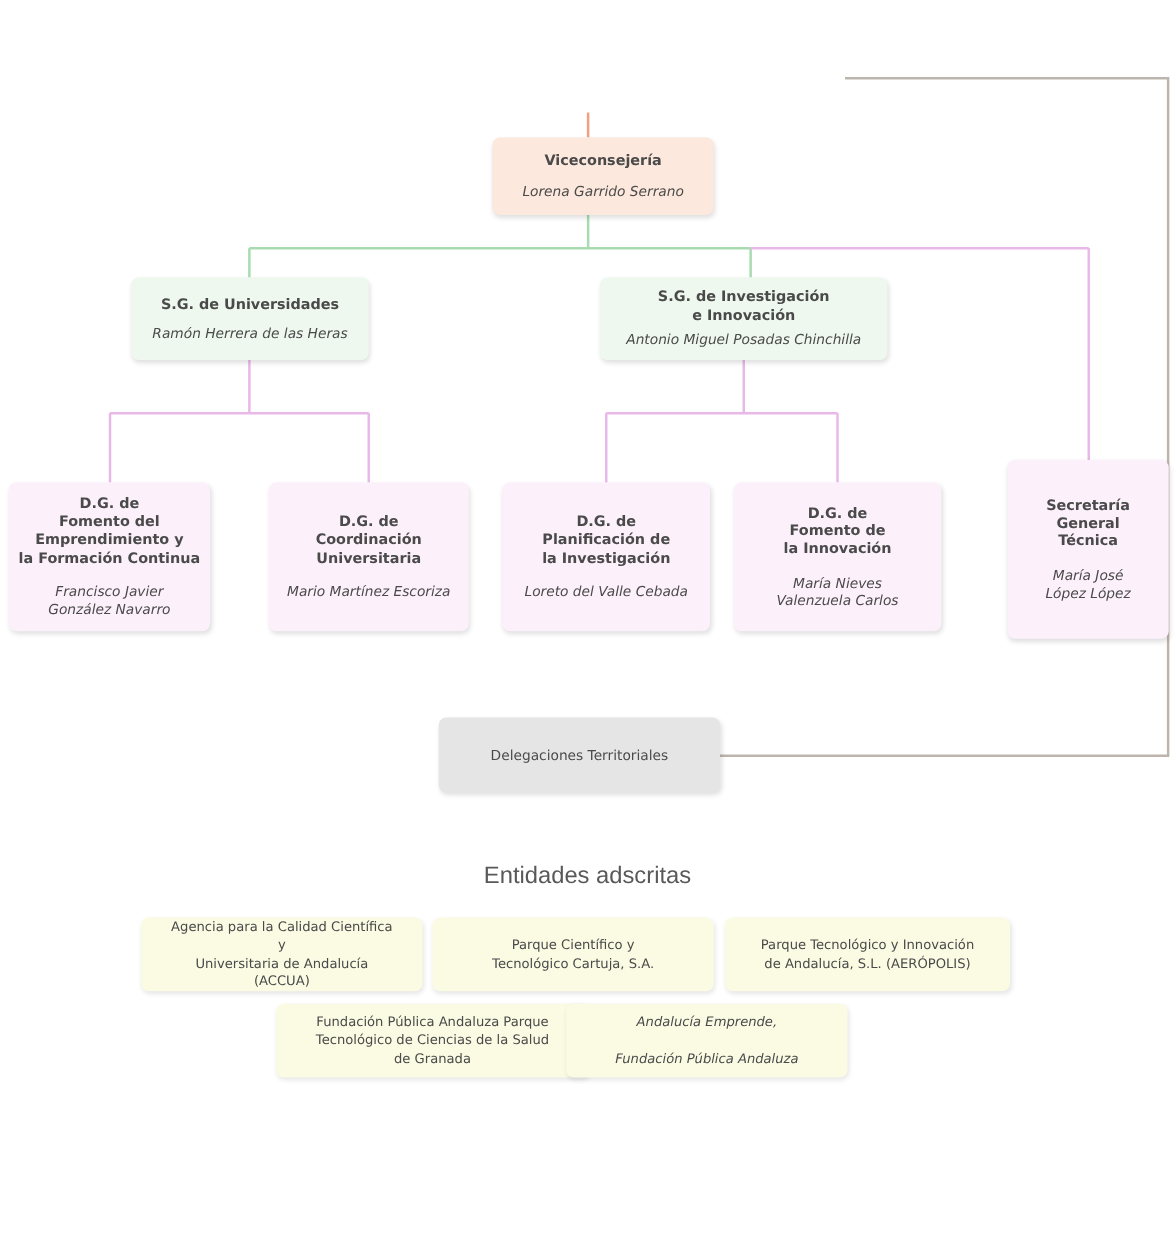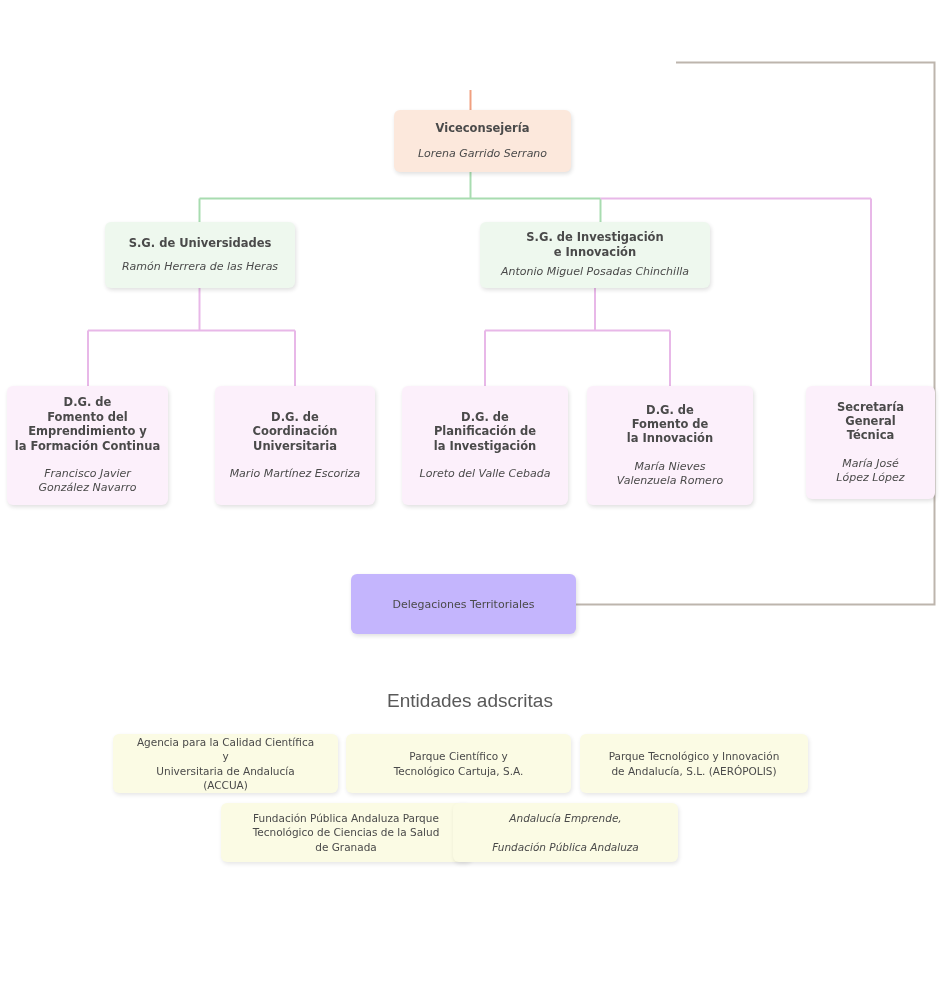--- a/index.html
+++ b/index.html
@@ -80,27 +80,27 @@
   .dg {
     background: #fcf0fb;
     color: #4a4a4a;
   }
   .dg .title  { font-size: 11.5px; }
   .dg .person { font-size: 11px; margin-top: 14px; }
   .n-dg-1 { left: 7px;   top: 386px; width: 161px; height: 119px; }
   .n-dg-2 { left: 215px; top: 386px; width: 160px; height: 119px; }
   .n-dg-3 { left: 402px; top: 386px; width: 166px; height: 119px; }
   .n-dg-4 { left: 587px; top: 386px; width: 166px; height: 119px; }
-  .n-dg-5 { left: 806px; top: 386px; width: 129px; height: 113px; }
+  .n-dg-5 { left: 806px; top: 368px; width: 129px; height: 143px; }
 
   
   .n-deleg {
     left: 351px; top: 574px;
     width: 225px; height: 60px;
-    background: #c4b5fd;
+    background: #e5e5e5;
     color: #4a4a4a;
   }
   .n-deleg .plain { font-size: 11px; }
 
   
   .heading {
     position: absolute;
     left: 0; top: 690px;
     width: 940px;
     text-align: center;
@@ -212,21 +212,21 @@
   </div>
 
   <div class="node dg n-dg-4">
     <div class="title">
       <div>D.G. de</div>
       <div>Fomento de</div>
       <div>la Innovación</div>
     </div>
     <div class="person">
       <div>María Nieves</div>
-      <div>Valenzuela Romero</div>
+      <div>Valenzuela Carlos</div>
     </div>
   </div>
 
   <div class="node dg n-dg-5">
     <div class="title">
       <div>Secretaría</div>
       <div>General</div>
       <div>Técnica</div>
     </div>
     <div class="person">

